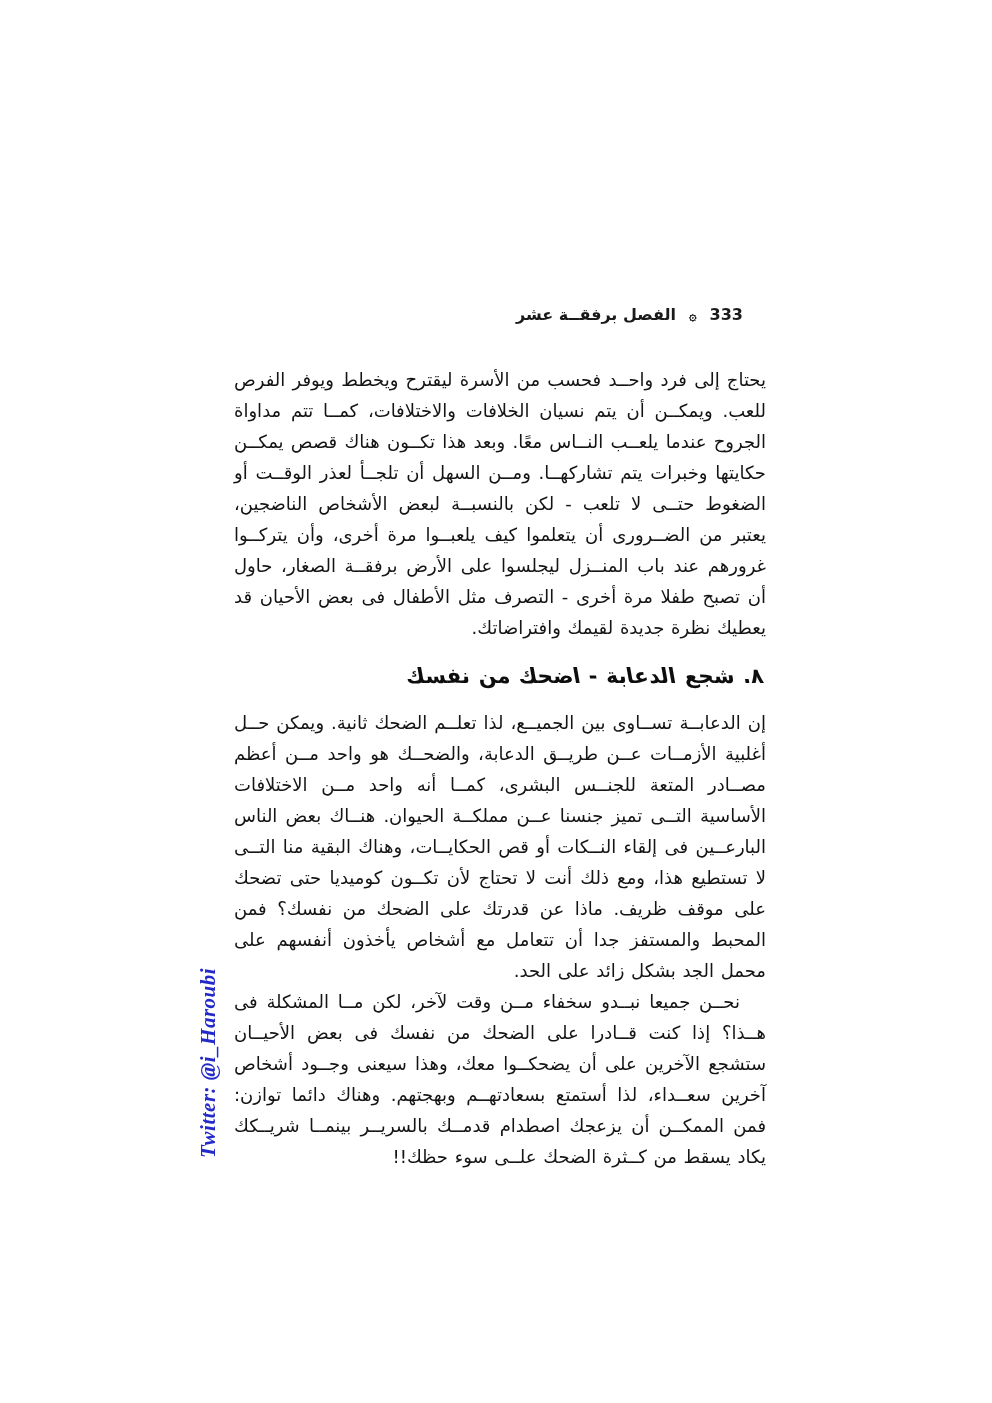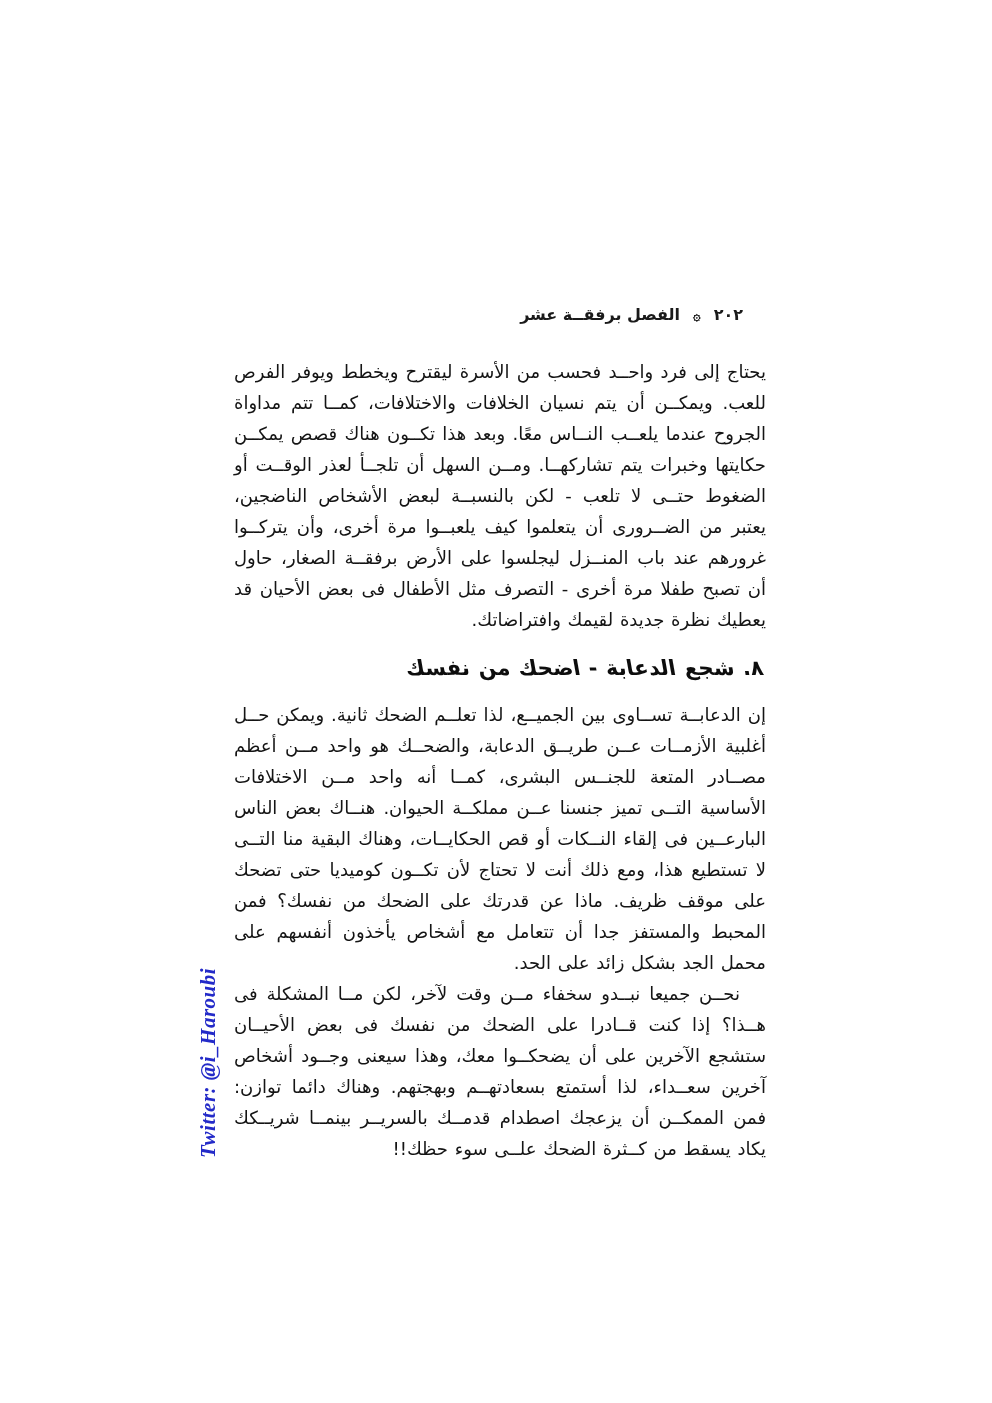--- a/index.html
+++ b/index.html
@@ -34,21 +34,21 @@
   .running-head .ornament {
     font-size: 13px;
     line-height: 1;
     position: relative;
     top: 1px;
   }
 
   
   .content {
     position: absolute;
-    top: 356px;
+    top: 364px;
     right: 226px;
     width: 532px;
     direction: rtl;
     text-align: justify;
     font-size: 18px;
     line-height: 31px;
     letter-spacing: 0;
     word-spacing: 1px;
   }
   .content p {
@@ -83,21 +83,21 @@
     color: #232ac8;
     white-space: nowrap;
   }
 </style>
 </head>
 <body>
 
 <div class="page">
 
   <div class="running-head">
-    <span>٢٠٢</span>
+    <span>333</span>
     <span class="ornament">۞</span>
     <span>الفصل برفقــة عشر</span>
   </div>
 
   <div class="content">
     <p>يحتاج إلى فرد واحــد فحسب من الأسرة ليقترح ويخطط ويوفر الفرص للعب. ويمكــن أن يتم نسيان الخلافات والاختلافات، كمــا تتم مداواة الجروح عندما يلعــب النــاس معًا. وبعد هذا تكــون هناك قصص يمكــن حكايتها وخبرات يتم تشاركهــا. ومــن السهل أن تلجــأ لعذر الوقــت أو الضغوط حتــى لا تلعب - لكن بالنسبــة لبعض الأشخاص الناضجين، يعتبر من الضــرورى أن يتعلموا كيف يلعبــوا مرة أخرى، وأن يتركــوا غرورهم عند باب المنــزل ليجلسوا على الأرض برفقــة الصغار، حاول أن تصبح طفلا مرة أخرى - التصرف مثل الأطفال فى بعض الأحيان قد يعطيك نظرة جديدة لقيمك وافتراضاتك.</p>
 
     <div class="section-heading">٨. شجع الدعابة - اضحك من نفسك</div>
 
     <p>إن الدعابــة تســاوى بين الجميــع، لذا تعلــم الضحك ثانية. ويمكن حــل أغلبية الأزمــات عــن طريــق الدعابة، والضحــك هو واحد مــن أعظم مصــادر المتعة للجنــس البشرى، كمــا أنه واحد مــن الاختلافات الأساسية التــى تميز جنسنا عــن مملكــة الحيوان. هنــاك بعض الناس البارعــين فى إلقاء النــكات أو قص الحكايــات، وهناك البقية منا التــى لا تستطيع هذا، ومع ذلك أنت لا تحتاج لأن تكــون كوميديا حتى تضحك على موقف ظريف. ماذا عن قدرتك على الضحك من نفسك؟ فمن المحبط والمستفز جدا أن تتعامل مع أشخاص يأخذون أنفسهم على محمل الجد بشكل زائد على الحد.</p>

